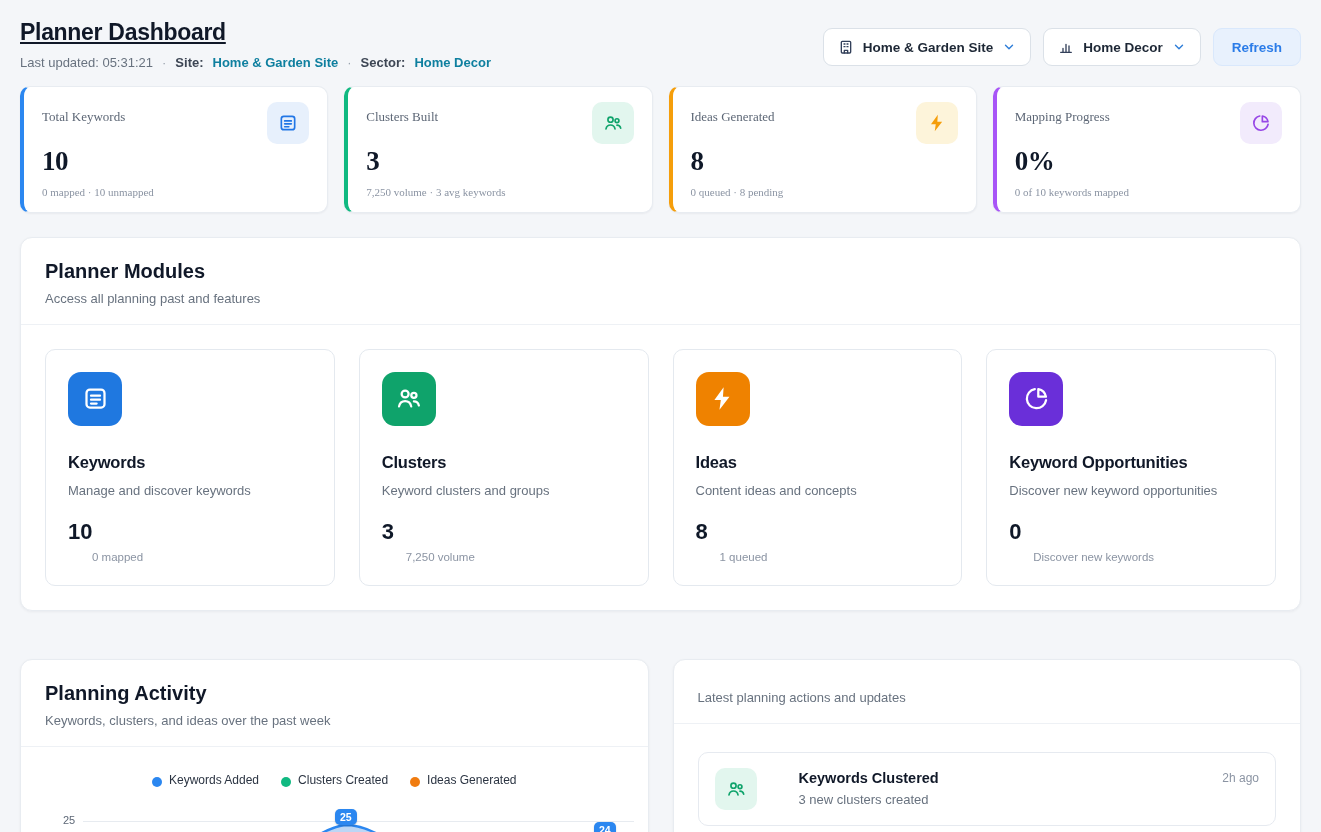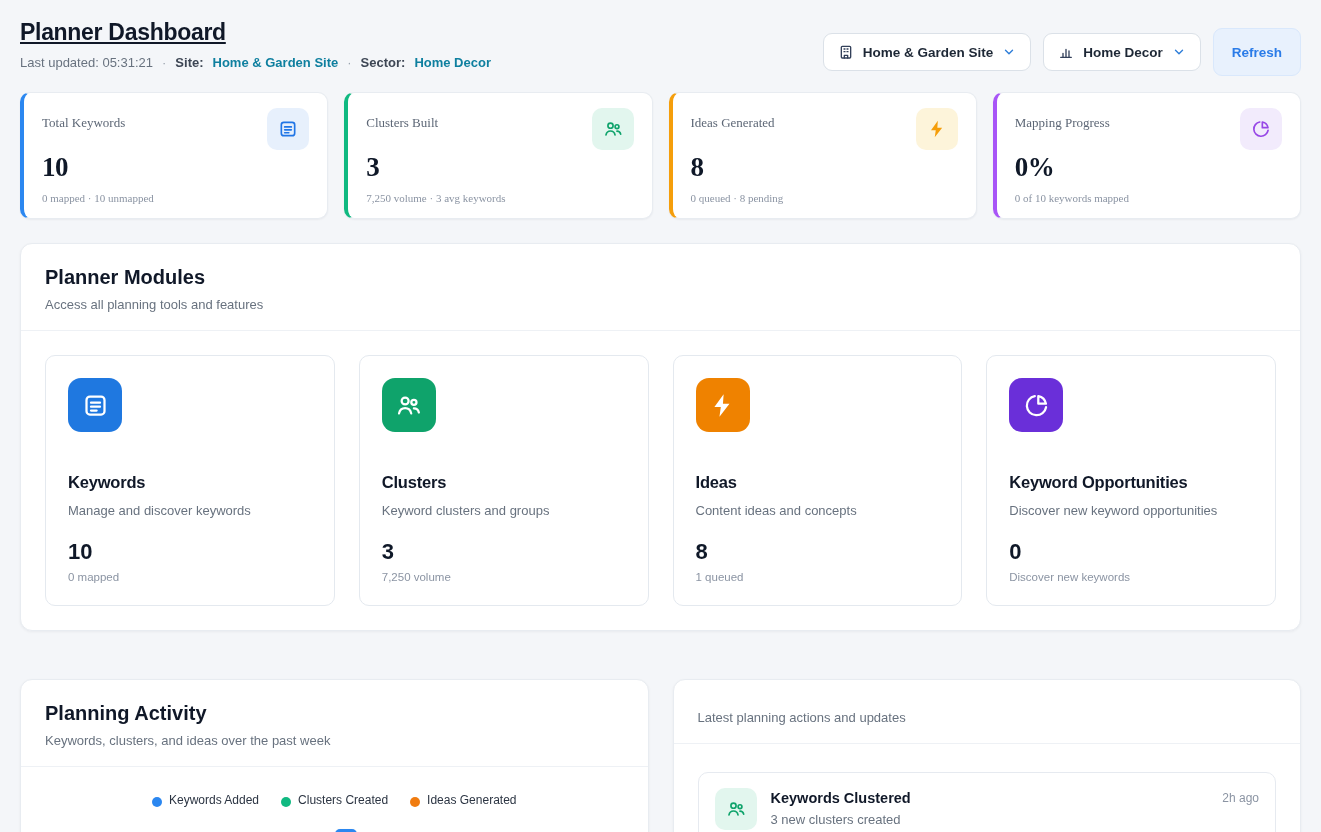--- a/index.html
+++ b/index.html
@@ -22,21 +22,21 @@
   .topbar-actions { display: flex; gap: 12px; align-items: center; padding-top: 10px; }
   .select-btn {
     display: inline-flex; align-items: center; gap: 9px; height: 38px; padding: 0 14px;
     background: #fff; border: 1px solid #dbe1e8; border-radius: 9px;
     font-size: 13.5px; font-weight: 700; color: #1d2735; cursor: pointer;
     font-family: inherit;
   }
   .select-btn .lead { width: 16px; height: 16px; color: #33405a; }
   .select-btn .chev { width: 14px; height: 14px; color: #2d7dd8; }
   .refresh-btn {
-    height: 48px; padding: 0 18px; border-radius: 9px; border: 1px solid #d9e8fc;
+    height: 38px; padding: 0 18px; border-radius: 9px; border: 1px solid #d9e8fc;
     background: #e8f1fd; color: #2b7ce8; font-size: 13.5px; font-weight: 700; cursor: pointer;
     font-family: inherit;
   }
 
   
   .stats-row { margin-top: 16px; display: grid; grid-template-columns: repeat(4, 1fr); gap: 16px; font-family: Liberation Serif, serif; }
   .stat-card {
     background: #fff; border: 1px solid #e8ecf1; border-left-width: 4px; border-radius: 10px;
     padding: 15px 18px 14px; box-shadow: 0 1px 2px rgba(16,24,40,.05);
   }
@@ -64,24 +64,24 @@
 
   
   .modules-grid { display: grid; grid-template-columns: repeat(4, 1fr); gap: 24px; padding: 24px; }
   .module-card { border: 1px solid #e4e9ef; border-radius: 10px; padding: 22px; background: #fff; cursor: pointer; }
   .module-icon { width: 54px; height: 54px; border-radius: 13px; display: flex; align-items: center; justify-content: center; color: #fff; }
   .module-icon svg { width: 27px; height: 27px; }
   .bg-blue   { background: #1f78e0; }
   .bg-green  { background: #0fa36b; }
   .bg-orange { background: #ef8200; }
   .bg-purple { background: #6a2fd9; }
-  .module-title { font-size: 16.5px; font-weight: 700; color: #101828; margin-top: 41px; letter-spacing: -0.2px; }
+  .module-title { font-size: 16.5px; font-weight: 700; color: #101828; margin-top: 27px; letter-spacing: -0.2px; }
   .module-desc { font-size: 13px; color: #68727f; margin-top: 11px; }
   .module-value { font-size: 22px; font-weight: 700; color: #0f1828; margin-top: 21px; }
-  .module-caption { font-size: 11.5px; color: #8b94a3; margin-top: 6px; }
+  .module-caption { font-size: 11.5px; color: #8b94a3; margin-top: 6px; margin-left: 24px; }
 
   
   .bottom-row { display: grid; grid-template-columns: 1fr 1fr; gap: 24px; margin-top: 24px; }
 
   .legend { display: flex; justify-content: center; gap: 22px; padding: 26px 0 4px; font-size: 12px; color: #2b3442; }
   .legend-item { display: inline-flex; align-items: flex-end; cursor: pointer; }
   .legend-dot { width: 10px; height: 10px; border-radius: 50%; display: inline-block; margin-right: 7px; }
   .dot-blue   { background: #2b87f0; }
   .dot-green  { background: #10b981; }
   .dot-orange { background: #f07c10; }
@@ -94,21 +94,21 @@
     position: absolute; background: #2b87f0; color: #fff; font-size: 10.5px; font-weight: 700;
     line-height: 1; padding: 3px 5px; border-radius: 5px; box-shadow: 0 1px 2px rgba(0,0,0,.18);
   }
   .badge-1 { left: 314px; top: 4px; }
   .badge-2 { left: 573px; top: 17px; }
 
   .recent-body { padding: 28px 24px; }
   .activity-item { display: flex; align-items: flex-start; gap: 14px; border: 1px solid #e6eaf0; border-radius: 10px; padding: 15px 16px; background: #fff; }
   .activity-iconbox { width: 42px; height: 42px; border-radius: 10px; background: #e2f6ee; color: #0fa36b; display: flex; align-items: center; justify-content: center; flex: none; }
   .activity-iconbox svg { width: 20px; height: 20px; }
-  .activity-texts { flex: 1; padding-top: 2px; }
+  .activity-texts { flex: 1; padding-top: 2px; margin-left: 28px; }
   .activity-title { font-size: 14.5px; font-weight: 700; color: #101828; }
   .activity-desc { font-size: 13px; color: #68727f; margin-top: 6px; }
   .activity-time { font-size: 12px; color: #8b94a3; padding-top: 3px; }
 </style>
 </head>
 <body>
 
 <div class="page">
 
   <header class="topbar">
@@ -207,21 +207,21 @@
       </div>
       <div class="stat-value">0%</div>
       <div class="stat-caption">0 of 10 keywords mapped</div>
     </div>
 
   </section>
 
   <section class="panel">
     <div class="panel-head">
       <div class="panel-title">Planner Modules</div>
-      <div class="panel-sub">Access all planning tools and features</div>
+      <div class="panel-sub">Access all planning past and features</div>
     </div>
     <div class="divider"></div>
     <div class="modules-grid">
 
       <div class="module-card">
         <span class="module-icon bg-blue">
           <svg viewBox="0 0 24 24" fill="none" stroke="currentColor" stroke-width="2" stroke-linecap="round" stroke-linejoin="round">
               <rect x="4" y="4" width="16" height="16" rx="3"></rect>
               <path d="M8 9.5h8M8 13h8M8 16.5h5"></path>
             </svg>

